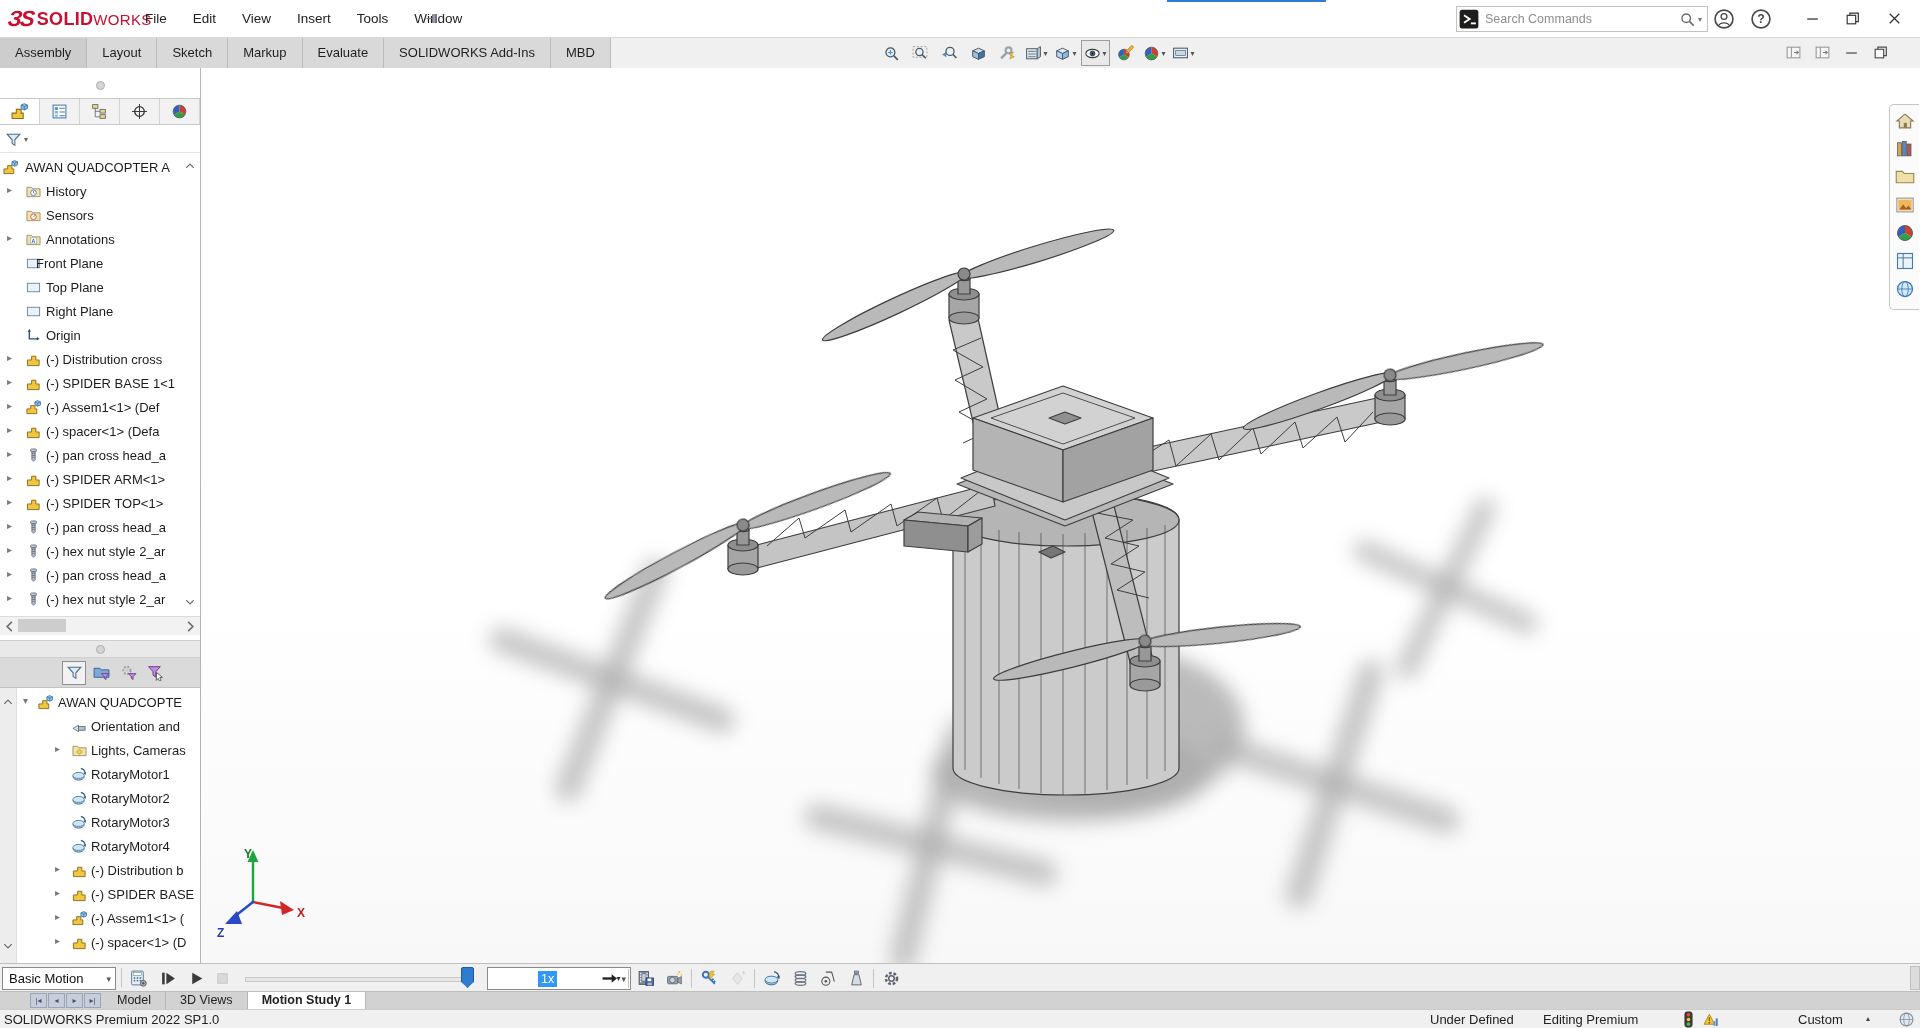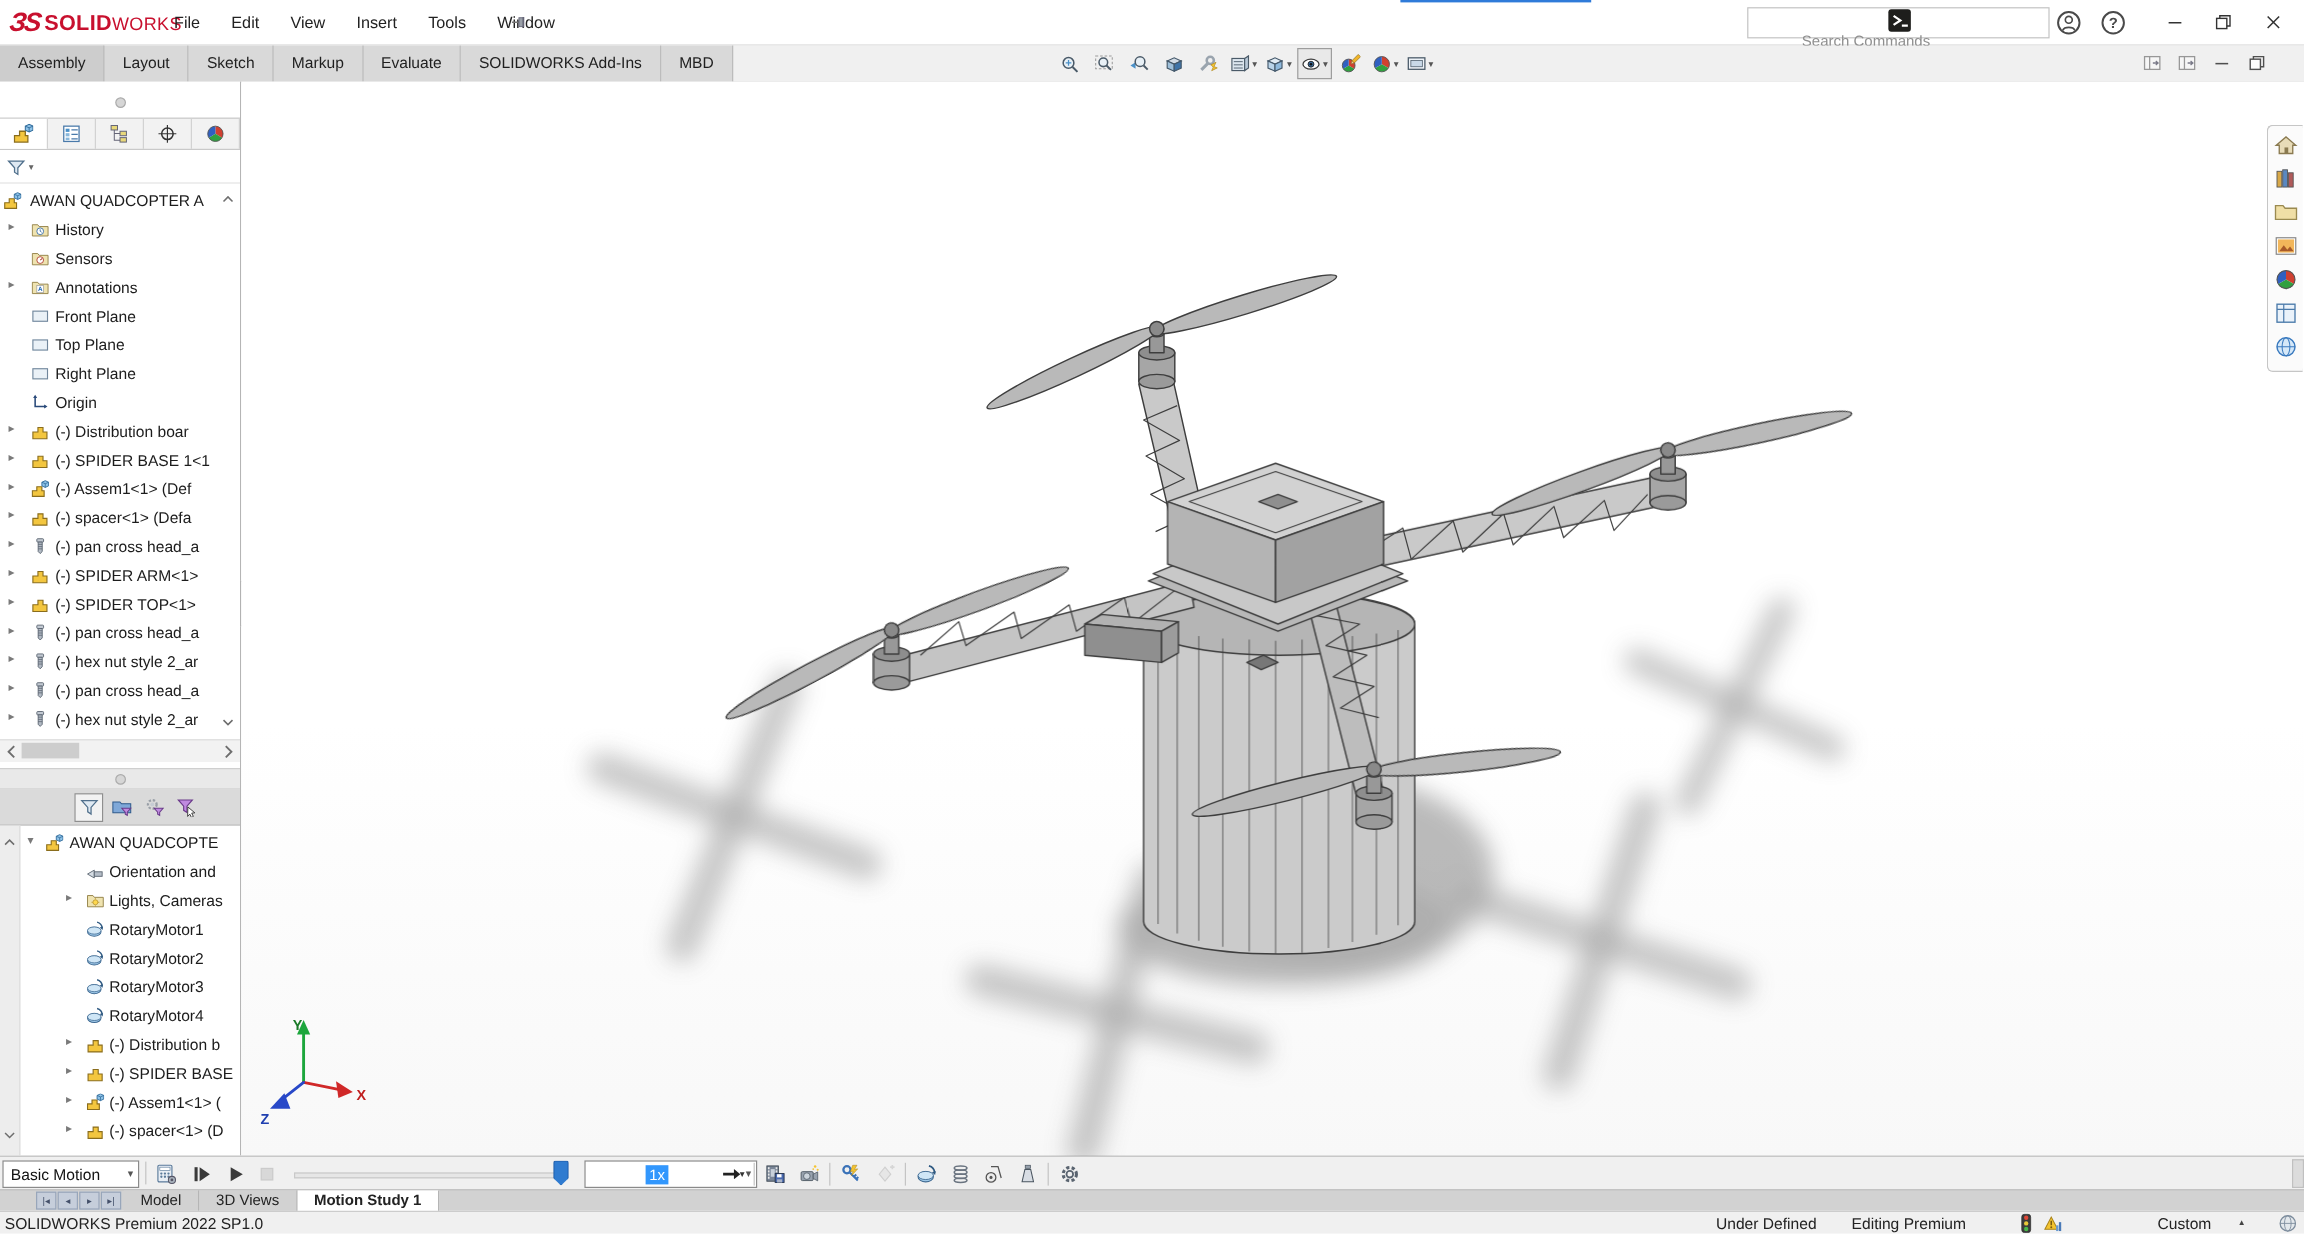--- a/index.html
+++ b/index.html
@@ -14,21 +14,21 @@
   #titlebar{position:absolute;left:0;top:0;width:1920px;height:37px;background:#fff;border-bottom:1px solid #d9d9d9;}
   #accentline{position:absolute;left:1167px;top:0;width:159px;height:2px;background:#2f7bd9;}
   #logo{position:absolute;left:8px;top:6px;display:flex;align-items:center;gap:4px;}
   #logo .mark{font-style:italic;font-weight:bold;font-size:22px;color:#c8102e;letter-spacing:-2px;transform:skewX(-8deg);}
   #logo .solid{font-weight:bold;font-size:18px;color:#c8102e;letter-spacing:.3px;}
   #logo .works{font-weight:normal;font-size:15px;color:#c8102e;letter-spacing:.3px;}
   #menubar{position:absolute;left:132px;top:0;height:37px;display:flex;align-items:center;}
   .menu-item{padding:0 13px;font-size:13.5px;color:#222;height:100%;display:flex;align-items:center;cursor:default;}
   #pinbtn{position:absolute;left:425px;top:10px;width:18px;height:18px;}
   #wintitle{position:absolute;left:829px;top:0;width:440px;height:37px;line-height:37px;text-align:center;font-size:14px;color:#1f1f1f;white-space:nowrap;}
-  #searchbox{position:absolute;left:1456px;top:6px;width:250px;height:24px;border:1px solid #c3c3c3;background:#fff;display:flex;align-items:center;flex-direction:column;}
+  #searchbox{position:absolute;left:1456px;top:6px;width:250px;height:24px;border:1px solid #c3c3c3;background:#fff;display:flex;align-items:center;}
   #searchbox input{flex:1;border:0;outline:0;font-size:12.5px;color:#444;padding:0 6px;font-family:inherit;background:transparent;}
   #searchbox input::placeholder{color:#8f8f8f;}
   #searchbox .slogo{margin-left:2px;}
   #searchbox .dd{font-size:8px;color:#777;margin:0 5px 0 2px;}
   .tb-icon{position:absolute;top:7px;width:24px;height:24px;display:flex;align-items:center;justify-content:center;}
   #acctbtn{left:1712px;} #helpbtn{left:1749px;}
   .winbtn{position:absolute;top:0;width:40px;height:36px;display:flex;align-items:center;justify-content:center;}
   #minbtn{left:1792px;} #restorebtn{left:1832px;} #closebtn{left:1874px;}
 
   
@@ -663,21 +663,21 @@
           <span class="twist" style="left: 7px;">▸</span>
           <svg class="ic12 ticon" style="left: 26px;">
             <use href="#s-annotations"></use>
           </svg>
           <span class="tlabel" style="left: 46px;">Annotations</span>
         </div>
         <div class="trow">
           <svg class="ic12 ticon" style="left: 26px;">
             <use href="#s-plane"></use>
           </svg>
-          <span class="tlabel" style="left: 46px;">Front Plane</span>
+          <span class="tlabel" style="left: 36px;">Front Plane</span>
         </div>
         <div class="trow">
           <svg class="ic12 ticon" style="left: 26px;">
             <use href="#s-plane"></use>
           </svg>
           <span class="tlabel" style="left: 46px;">Top Plane</span>
         </div>
         <div class="trow">
           <svg class="ic12 ticon" style="left: 26px;">
             <use href="#s-plane"></use>
@@ -688,21 +688,21 @@
           <svg class="ic12 ticon" style="left: 26px;">
             <use href="#s-origin"></use>
           </svg>
           <span class="tlabel" style="left: 46px;">Origin</span>
         </div>
         <div class="trow">
           <span class="twist" style="left: 7px;">▸</span>
           <svg class="ic12 ticon" style="left: 26px;">
             <use href="#s-part"></use>
           </svg>
-          <span class="tlabel" style="left: 46px;">(-) Distribution boar</span>
+          <span class="tlabel" style="left: 46px;">(-) Distribution cross</span>
         </div>
         <div class="trow">
           <span class="twist" style="left: 7px;">▸</span>
           <svg class="ic12 ticon" style="left: 26px;">
             <use href="#s-part"></use>
           </svg>
           <span class="tlabel" style="left: 46px;">(-) SPIDER BASE 1&lt;1</span>
         </div>
         <div class="trow">
           <span class="twist" style="left: 7px;">▸</span>

